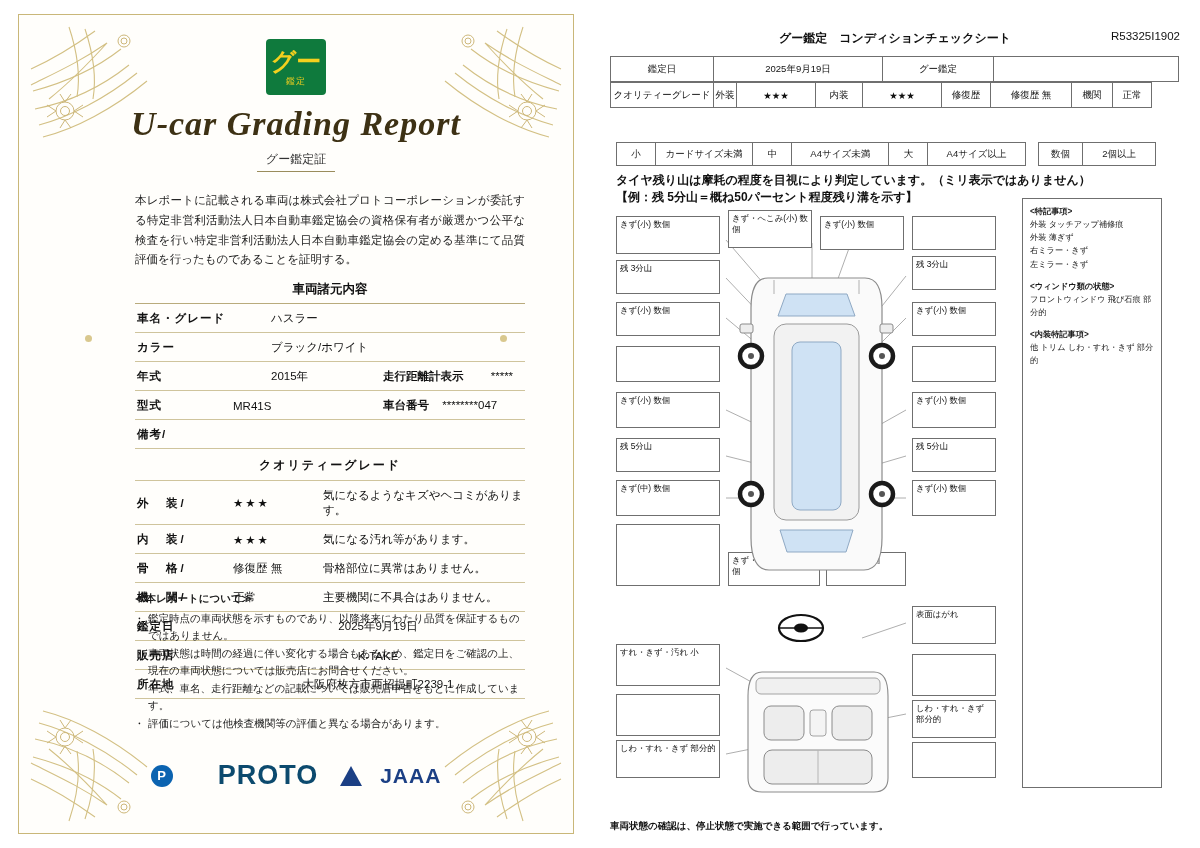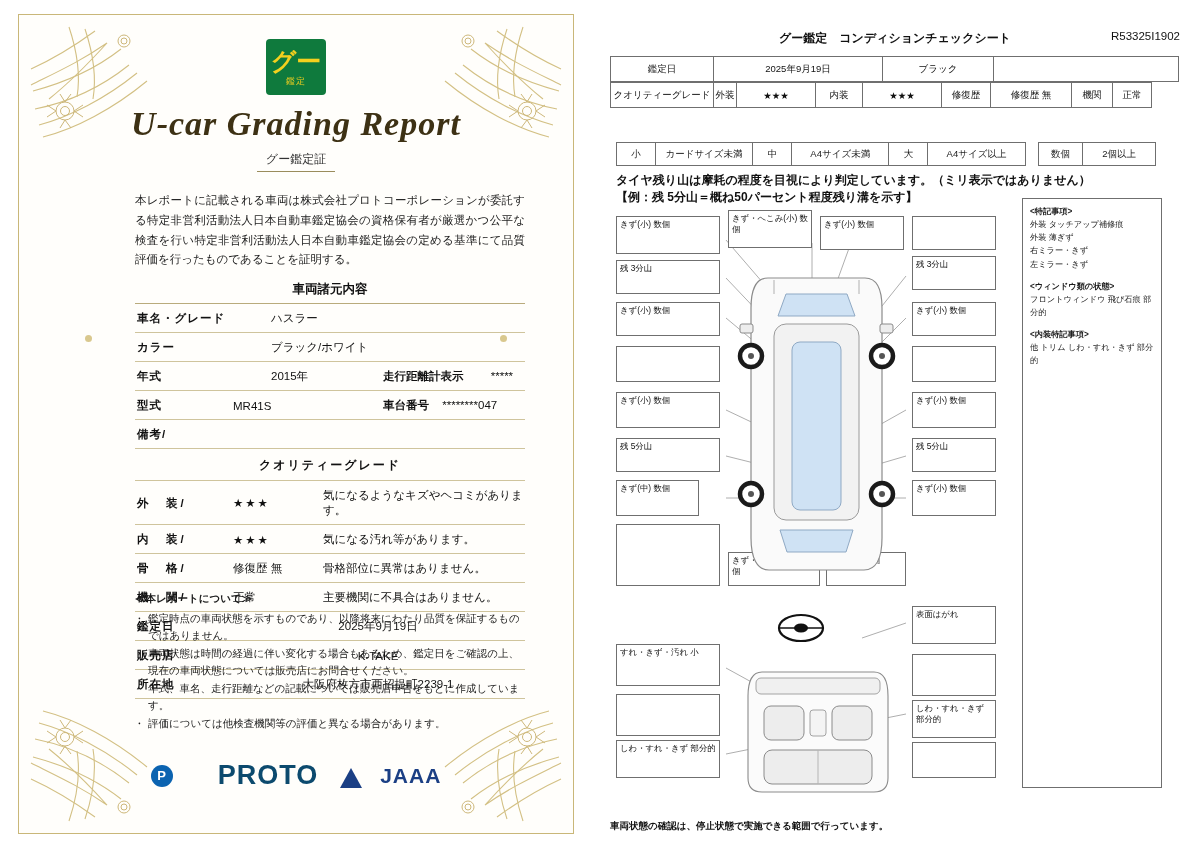--- a/index.html
+++ b/index.html
@@ -100,21 +100,21 @@
     position:absolute; left:0; right:0; bottom:34px;
     display:flex; align-items:center; justify-content:center; gap:22px;
   }
   .proto { display:flex; align-items:center; gap:5px; }
   .proto-mark {
     width:22px; height:22px; border-radius:50%; background:#0b63b0;
     color:#fff; font-size:13px; font-weight:bold;
     display:flex; align-items:center; justify-content:center;
   }
   .proto-text { font-size:27px; font-weight:bold; color:#0c4a6e; letter-spacing:1px;margin-left:40px; }
-  .jaaa { display:flex; align-items:flex-end; gap:18px; }
+  .jaaa { display:flex; align-items:center; gap:18px; }
   .jaaa-mark {
     width:0; height:0; border-left:11px solid transparent;
     border-right:11px solid transparent; border-bottom:20px solid #1b3f84;
   }
   .jaaa-text { font-size:21px; font-weight:bold; color:#1b3f84; letter-spacing:1px; }
 
   
   .sheet { position:absolute; left:610px; top:30px; width:570px; height:790px; }
   .sheet-title {
     position:absolute; left:0; right:0; top:0; text-align:center;
@@ -385,21 +385,21 @@
   </div>
 
   <div class="sheet">
 
     <div class="sheet-title">グー鑑定　コンディションチェックシート</div>
     <div class="sheet-id">R53325I1902</div>
 
     <div class="row1">
       <div style="width:104px; justify-content:center">鑑定日</div>
       <div style="width:170px; justify-content:center">2025年9月19日</div>
-      <div style="width:112px; justify-content:center">ブラック</div>
+      <div style="width:112px; justify-content:center">グー鑑定</div>
       <div style="width:186px; justify-content:center"></div>
     </div>
 
     <div class="row2">
       <div style="width:104px; justify-content:center">クオリティーグレード</div>
       <div style="width:24px; justify-content:center">外装</div>
       <div style="width:80px; justify-content:center">★★★</div>
       <div style="width:48px; justify-content:center">内装</div>
       <div style="width:80px; justify-content:center">★★★</div>
       <div style="width:50px; justify-content:center">修復歴</div>
@@ -463,21 +463,21 @@
 
       <div class="dbox" style="left:0px; top:148px; width:104px; height:36px;"></div>
       <div class="dbox" style="left:296px; top:148px; width:84px; height:36px;"></div>
 
       <div class="dbox" style="left:0px; top:194px; width:104px; height:36px;">きず(小) 数個</div>
       <div class="dbox" style="left:296px; top:194px; width:84px; height:36px;">きず(小) 数個</div>
 
       <div class="dbox" style="left:0px; top:240px; width:104px; height:34px;">残 5分山</div>
       <div class="dbox" style="left:296px; top:240px; width:84px; height:34px;">残 5分山</div>
 
-      <div class="dbox" style="left:0px; top:282px; width:83px; height:36px;">きず(中) 数個</div>
+      <div class="dbox" style="left:0px; top:282px; width:104px; height:36px;">きず(中) 数個</div>
       <div class="dbox" style="left:296px; top:282px; width:84px; height:36px;">きず(小) 数個</div>
 
       <div class="dbox" style="left:112px; top:354px; width:92px; height:34px;">きず・へこみ(中) 数個</div>
       <div class="dbox" style="left:210px; top:354px; width:80px; height:34px;">きず(小) 数個</div>
 
       <div class="dbox" style="left:0px; top:326px; width:104px; height:62px;"></div>
 
       <div class="dbox" style="left:296px; top:408px; width:84px; height:38px;">表面はがれ</div>
       <div class="dbox" style="left:0px; top:446px; width:104px; height:42px;">すれ・きず・汚れ 小</div>
       <div class="dbox" style="left:296px; top:456px; width:84px; height:42px;"></div>

